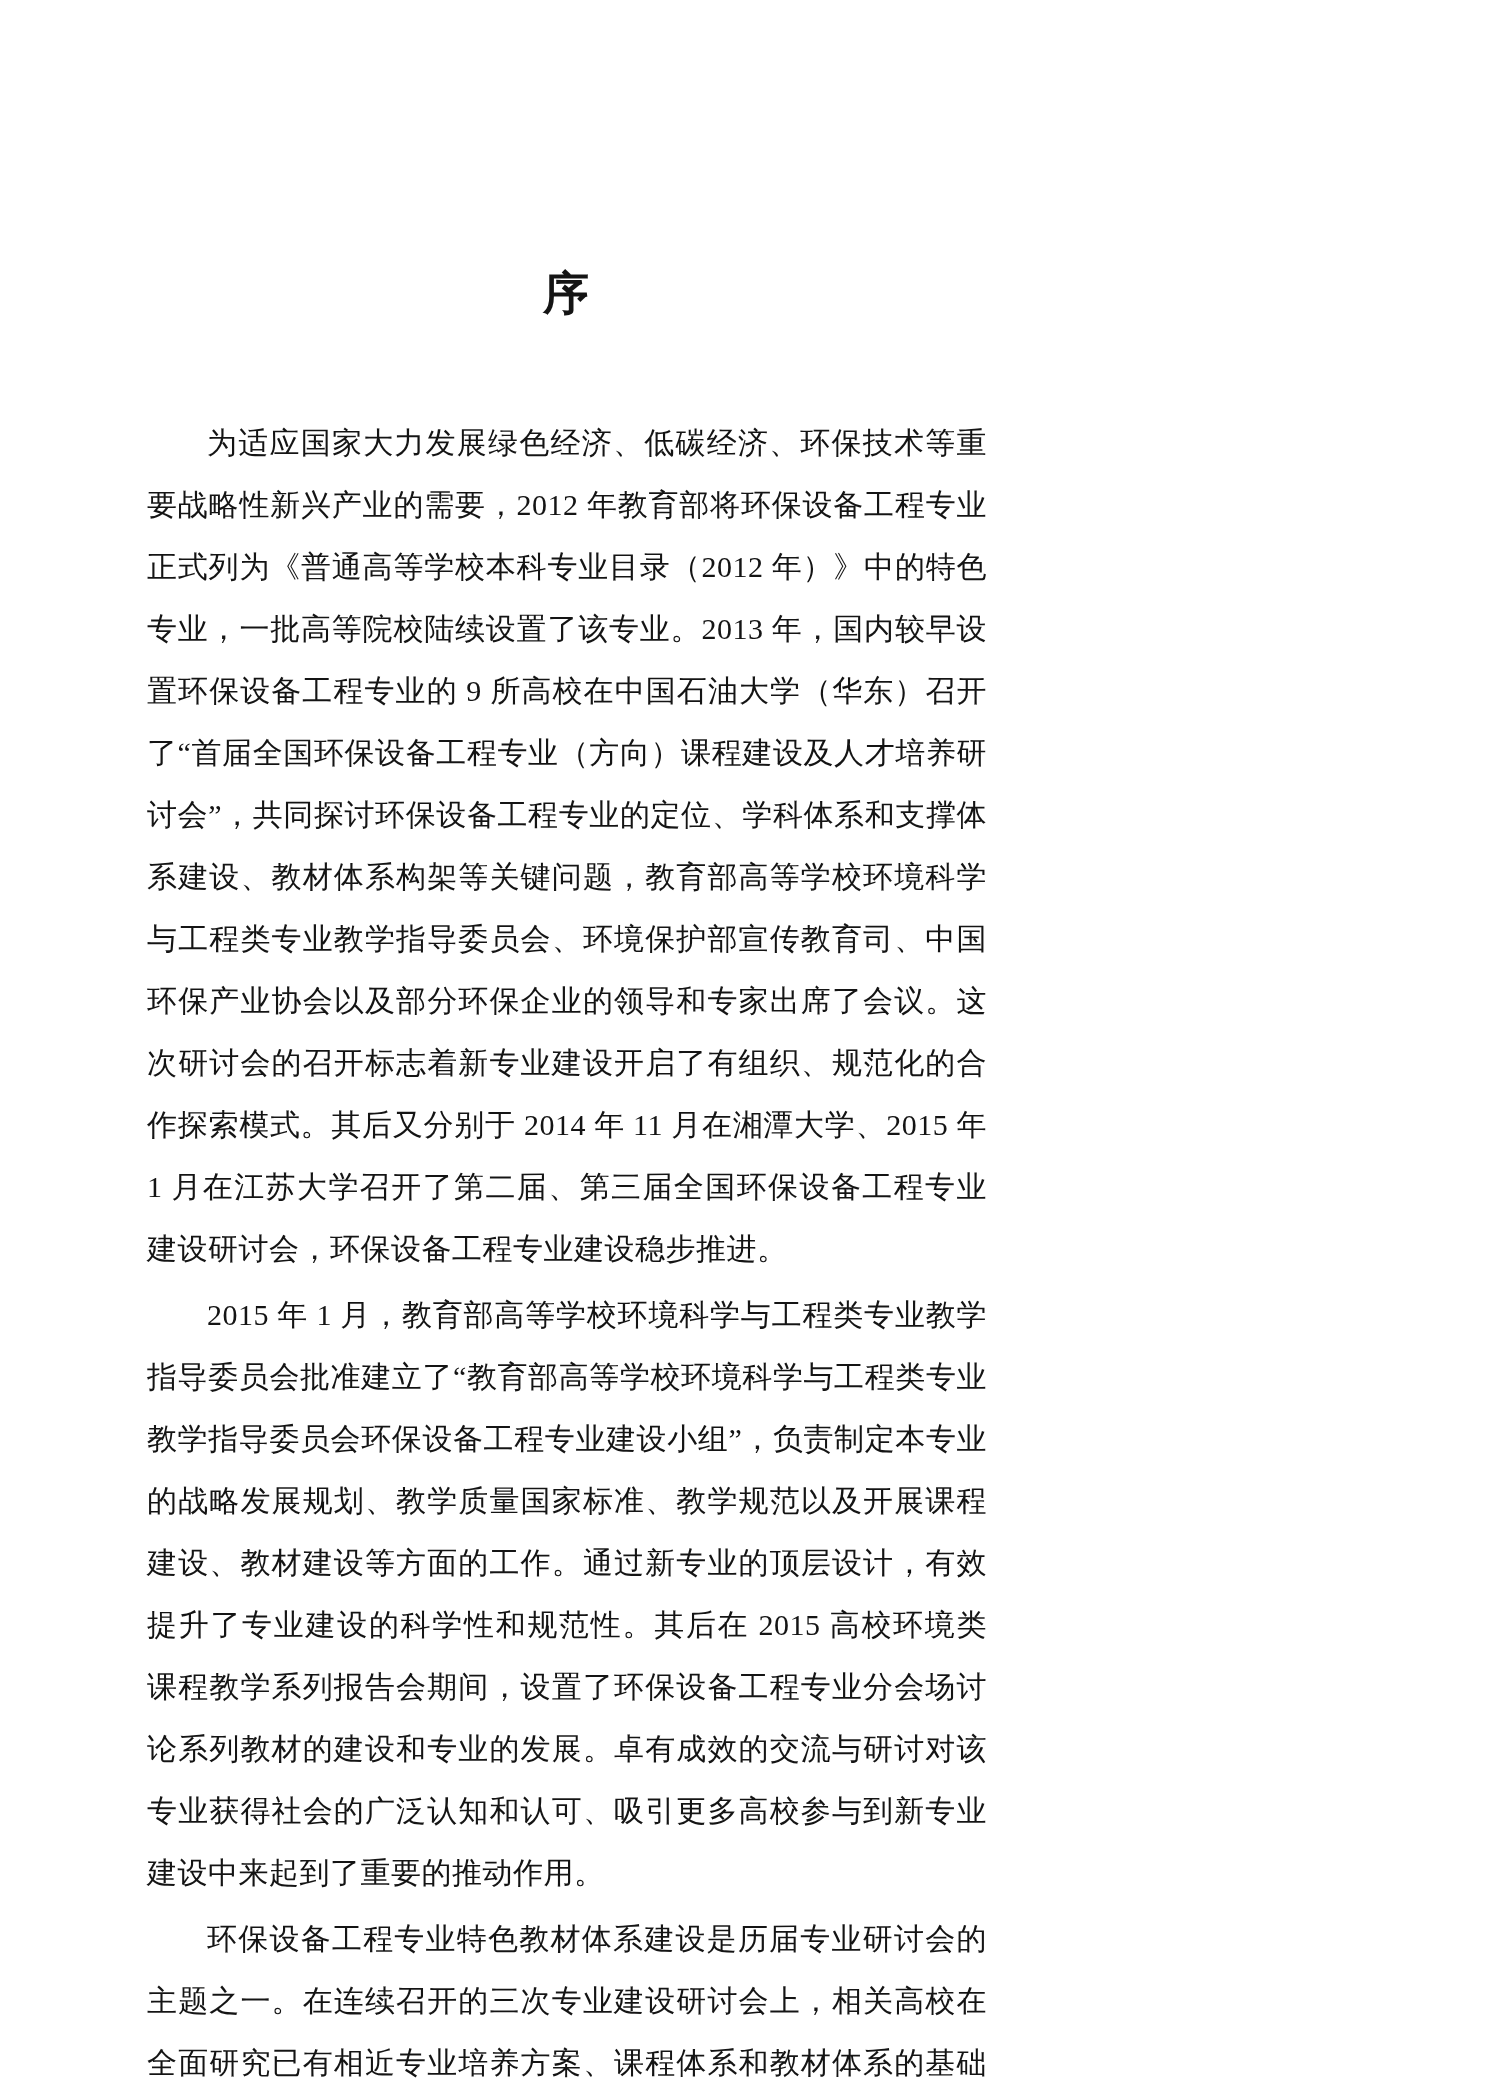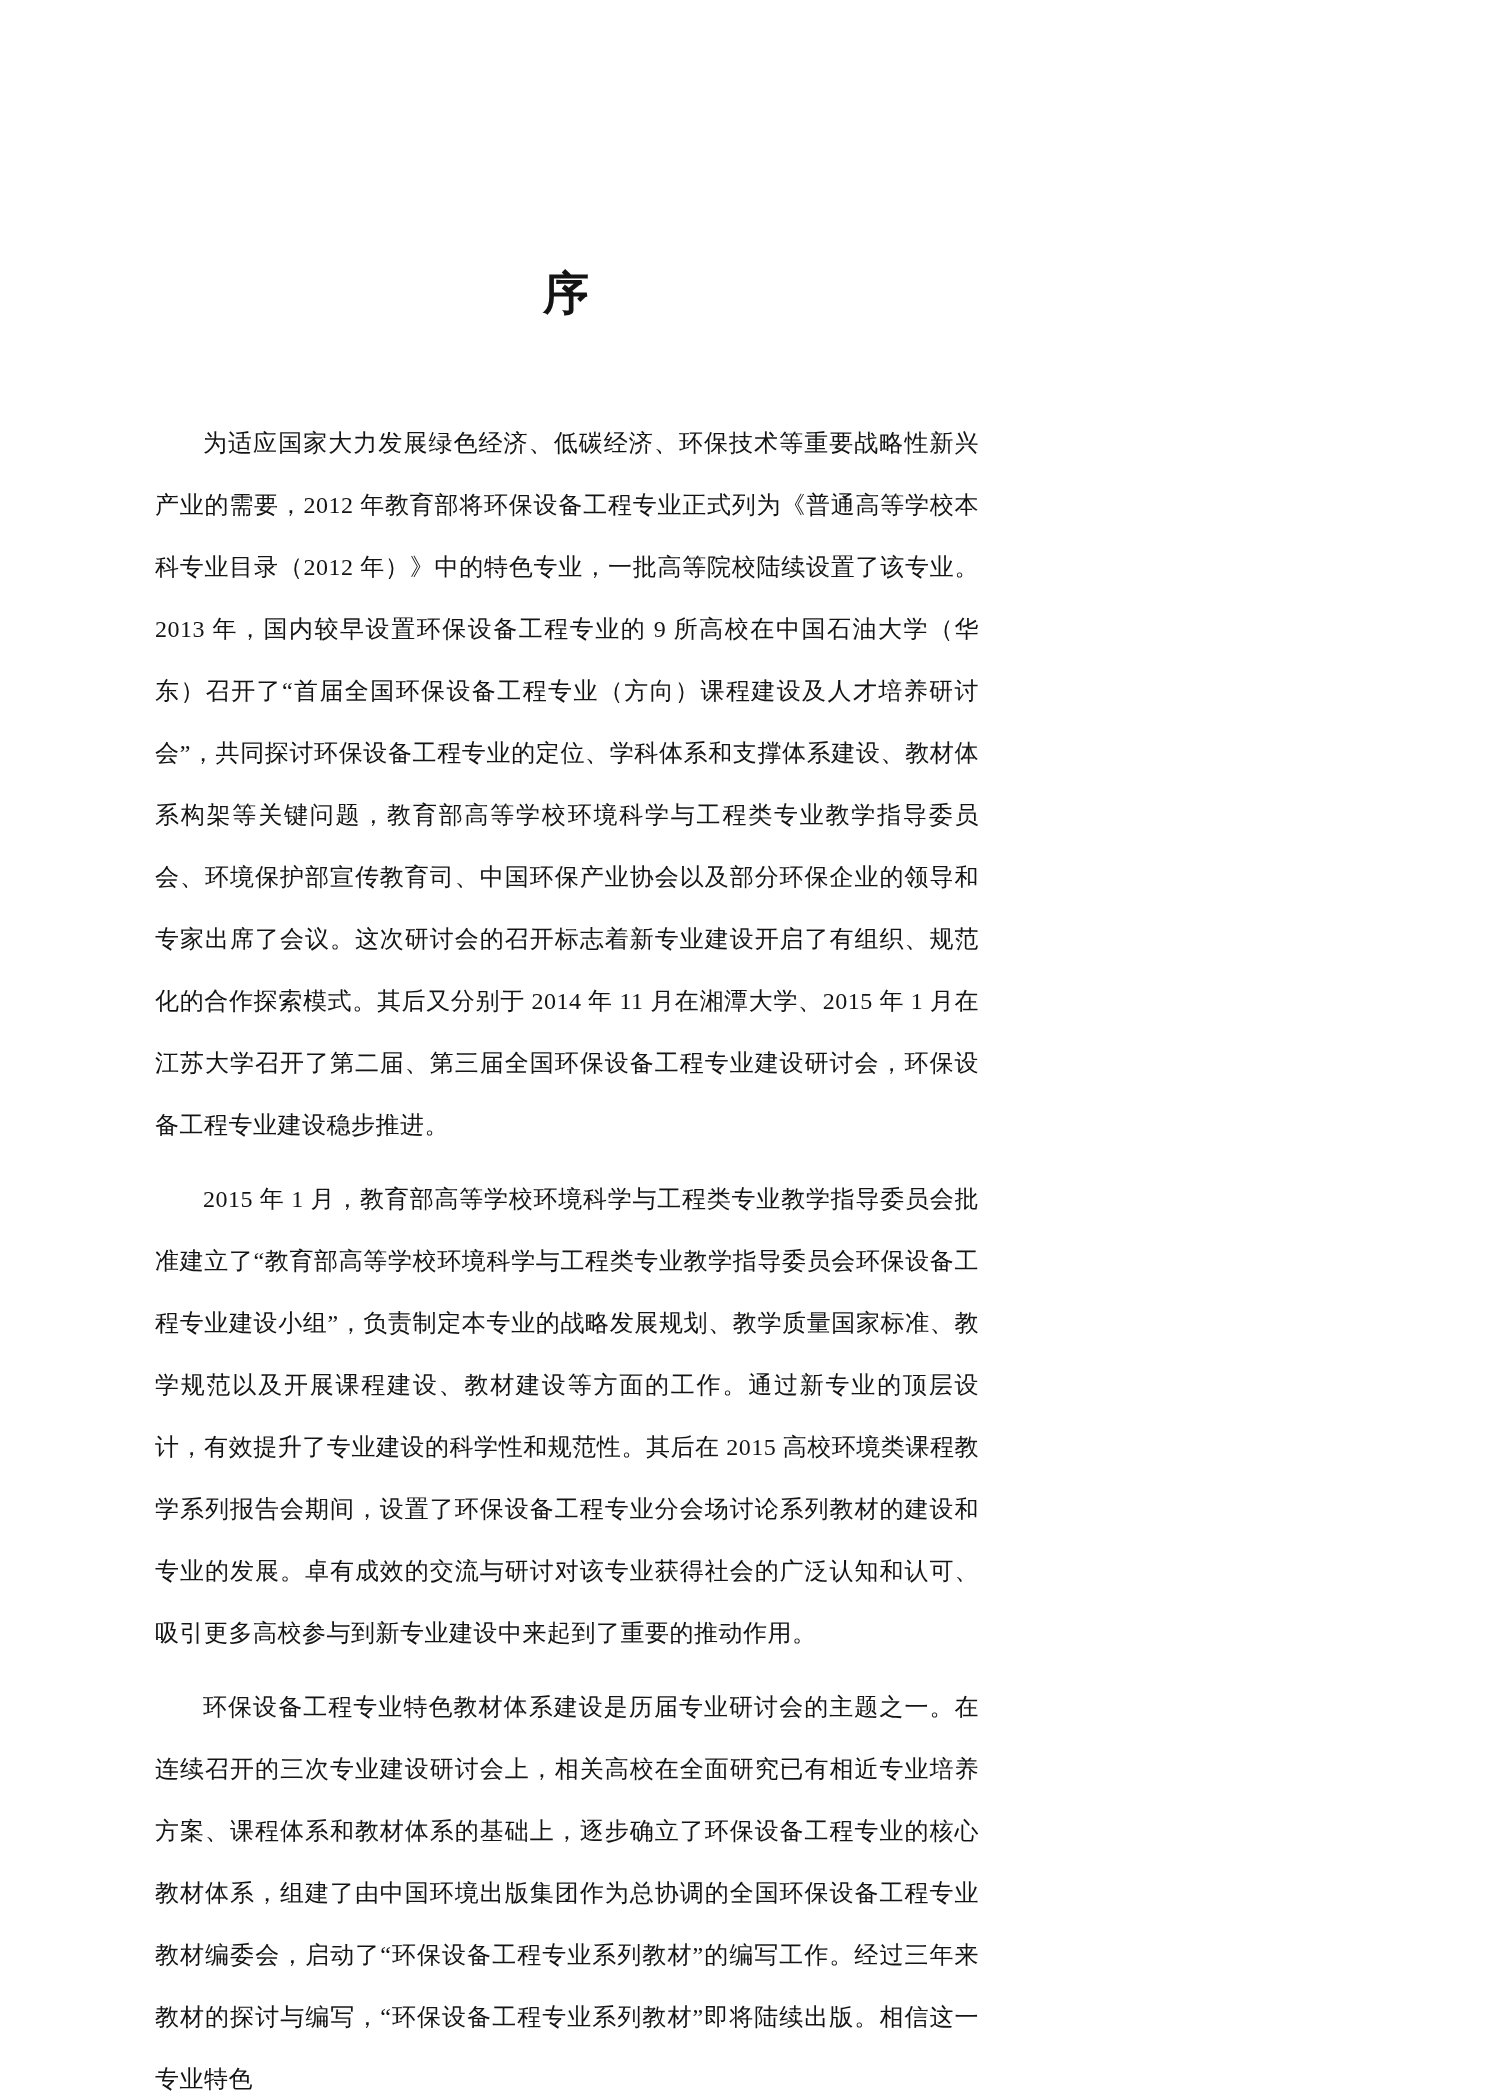--- a/index.html
+++ b/index.html
@@ -28,22 +28,22 @@
   }
   .title {
     margin: 0 0 92px 0;
     text-align: center;
     font-size: 46px;
     line-height: 52px;
     font-weight: bold;
     letter-spacing: 2px;
   }
   .para {
-    margin: 12px;
-    font-size: 24px;
+    margin: 4px;
+    font-size: 30px;
     line-height: 62px;
     text-align: justify;
     text-justify: inter-ideograph;
     text-indent: 2em;
     letter-spacing: 0.5px;
     word-break: break-all;
   }
 </style>
 </head>
 <body>

